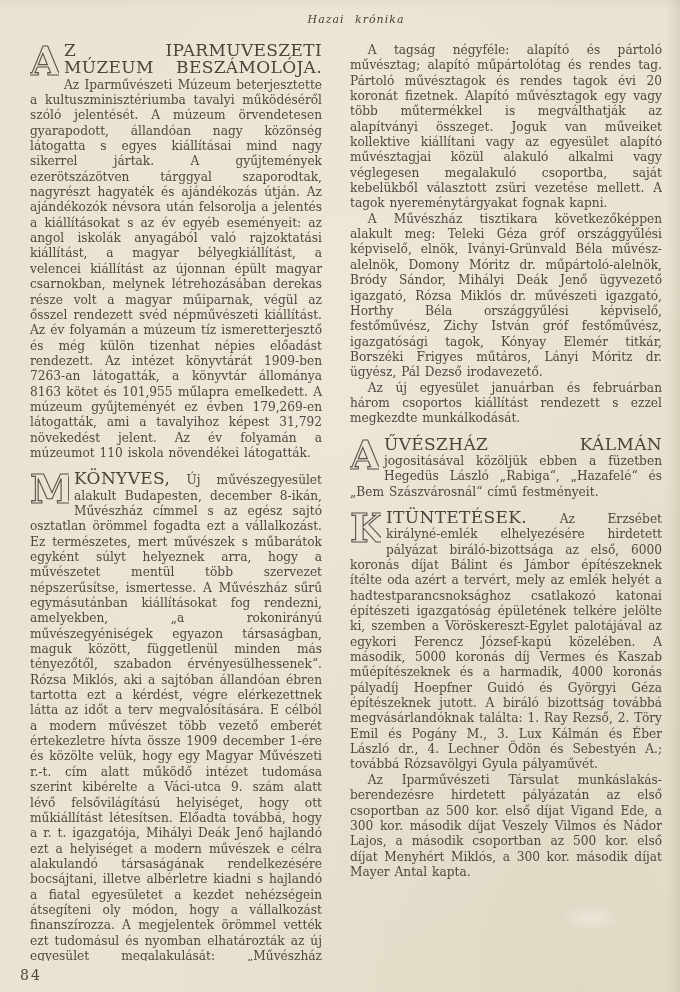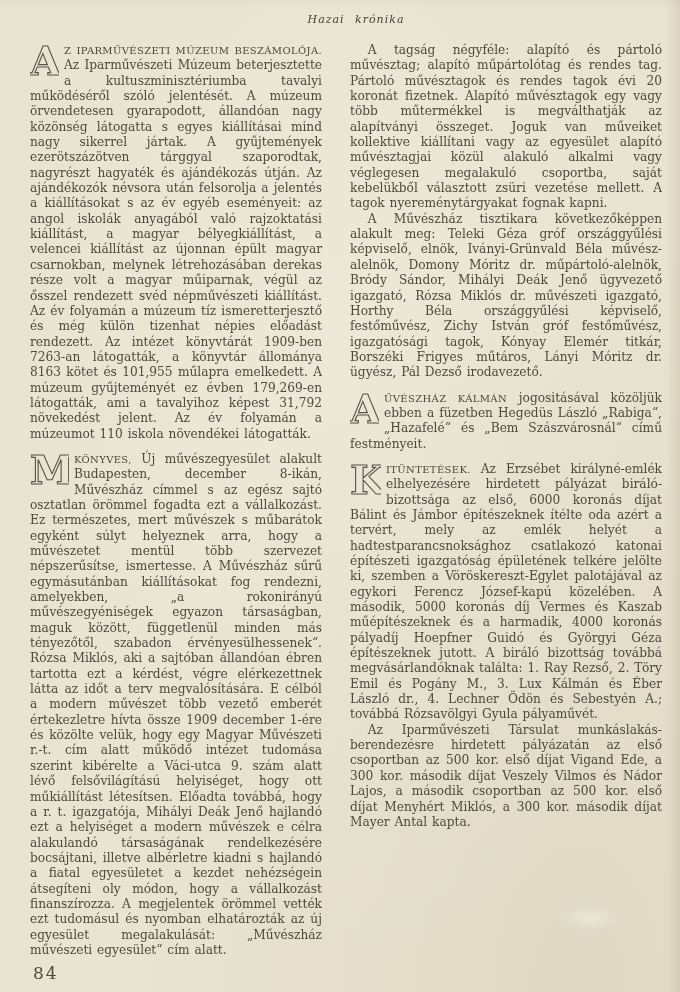--- a/index.html
+++ b/index.html
@@ -44,37 +44,37 @@
     word-spacing:0.08em;
     color:#4e493e;
   }
   .col-left{width:292px;flex:0 0 292px;}
   .col-right{flex:1;}
   p{margin:0;text-indent:1.45em;}
   p.lead{text-indent:0;}
   .section{margin-top:10px;}
   .section:first-child{margin-top:0;}
   .sc{
-    font-size:10px;
+    font-size:17px;
     letter-spacing:0.35px;
     color:#4a453a;
   }
   .dropcap{
     float:left;
     margin:2px 5px 0 0;
   }
   .dropcap text{
     font-family:"DejaVu Serif","Liberation Serif",serif;
     font-weight:bold;
   }
   .page-number{
     position:absolute;
-    left:33px;
+    left:20px;
     bottom:9px;
-    font-size:17px;
+    font-size:14px;
     letter-spacing:2px;
     color:#4e493e;
   }
   .paper-spot{
     position:absolute;
     left:560px;top:905px;width:60px;height:26px;
     background:radial-gradient(ellipse, rgba(255,255,252,0.35), transparent 70%);
     pointer-events:none;
   }
 </style>
@@ -110,20 +110,21 @@
 
       </div>
 
     </div>
 
     <div class="col col-right">
 
       <div class="section">
         <p>A tagság négyféle: alapító és pártoló művésztag; alapító műpártolótag és rendes tag. Pártoló művésztagok és rendes tagok évi 20 koronát fizetnek. Alapító művésztagok egy vagy több műtermékkel is megválthatják az alapítványi összeget. Joguk van műveiket kollektive kiállítani vagy az egyesület alapító művésztagjai közül alakuló alkalmi vagy véglegesen megalakuló csoportba, saját kebelükből választott zsüri vezetése mellett. A tagok nyereménytárgyakat fognak kapni.</p>
         <p>A Művészház tisztikara következőképpen alakult meg: Teleki Géza gróf országgyűlési képviselő, elnök, Iványi-Grünvald Béla művész-alelnök, Domony Móritz dr. műpártoló-alelnök, Bródy Sándor, Mihályi Deák Jenő ügyvezető igazgató, Rózsa Miklós dr. művészeti igazgató, Horthy Béla országgyűlési képviselő, festőművész, Zichy István gróf festőművész, igazgatósági tagok, Kónyay Elemér titkár, Borszéki Frigyes műtáros, Lányi Móritz dr. ügyész, Pál Dezső irodavezető.</p>
+        <p>Az új egyesület januárban és februárban három csoportos kiállítást rendezett s ezzel megkezdte munkálkodását.</p>
       </div>
 
       <div class="section">
         <p class="lead">
           <svg class="dropcap" width="29" height="33" xmlns="http://www.w3.org/2000/svg">
               <text x="0" y="30" font-size="40" fill="none" stroke="#59534a" stroke-width="1.1">A</text>
             </svg>
           <span class="sc">ŰVÉSZHÁZ KÁLMÁN</span>
           <span>jogositásával közöljük ebben a füzetben Hegedüs László „Rabiga“, „Hazafelé“ és „Bem Szászvárosnál“ című festményeit.</span>
         </p>

